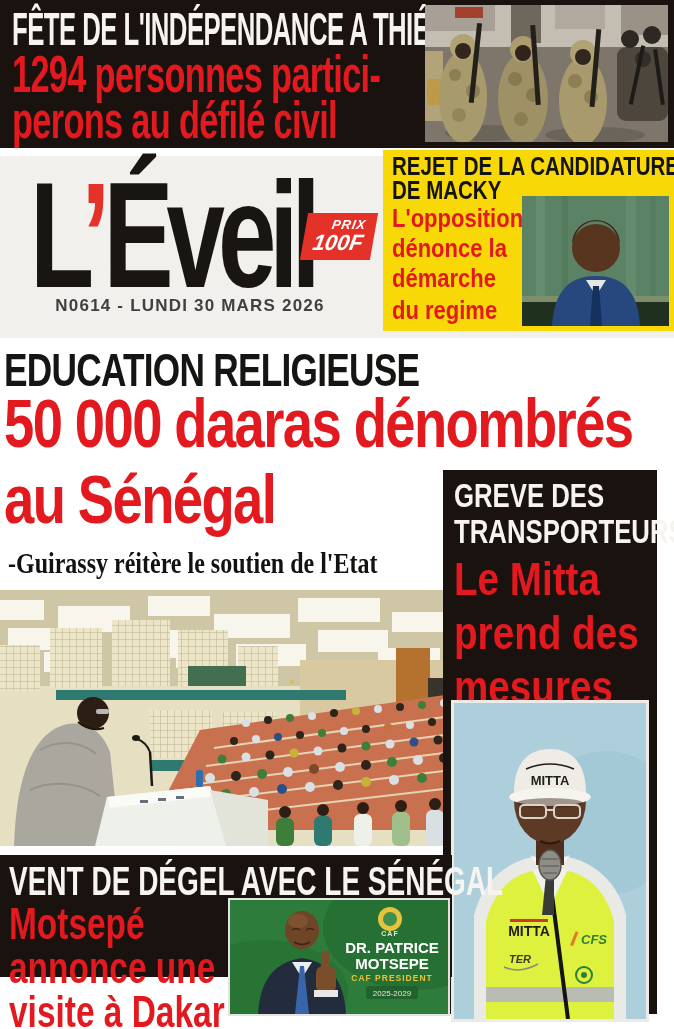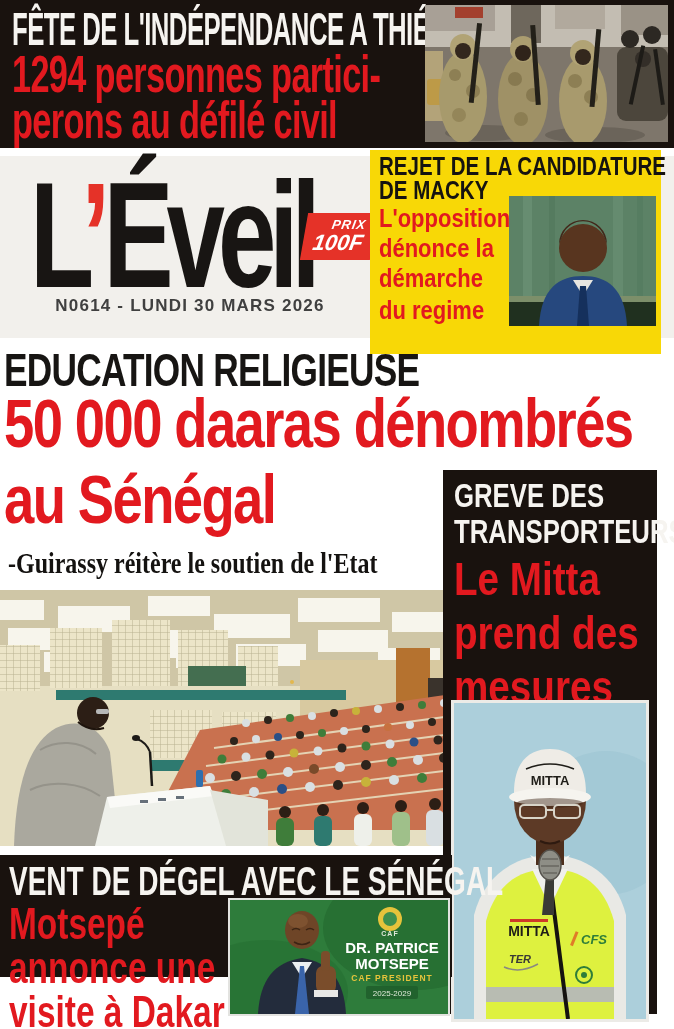--- a/index.html
+++ b/index.html
@@ -22,21 +22,21 @@
   .masthead{left:0;top:148px;width:586px;height:192px;background:#ffffff;}
   .masthead-bg{left:0;top:8px;width:674px;height:182px;background:#f2f0ec;}
   .logo{left:30px;top:12px;font-size:150px;font-weight:800;color:#181513;letter-spacing:-10px;transform:scaleX(.70);transform-origin:left top;line-height:1;white-space:nowrap;}
   .logo-apos{color:#e53228;}
   .prix-badge{left:305px;top:66px;background:#e53228;color:#fff;transform:skewX(-10deg);padding:4px 9px 5px;text-align:center;font-style:italic;box-shadow:0 0 0 1px #e53228;}
   .prix-label{display:block;font-size:13px;font-weight:700;letter-spacing:1px;text-align:right;line-height:1;}
   .prix-value{display:block;font-size:22px;font-weight:800;line-height:1.05;}
   .issue-line{left:0;top:148px;width:380px;text-align:center;font-size:17px;font-weight:700;color:#404040;letter-spacing:1.2px;}
 
   
-  .macky-box{left:370px;top:150px;width:291px;height:204px;background:#f8d806;}
+  .macky-box{left:383px;top:150px;width:291px;height:181px;background:#f8d806;}
   .mb-kicker{left:9px;top:4px;font-size:25px;font-weight:800;color:#151310;line-height:24px;transform:scaleX(.82);}
   .mb-line{left:9px;color:#e2191f;font-weight:800;font-size:25px;transform:scaleX(.88);}
   .mb-l1{top:54px;} .mb-l2{top:84px;} .mb-l3{top:114px;} .mb-l4{top:146px;}
   .mb-photo{right:5px;top:46px;width:147px;height:130px;}
 
   
   .ms-kicker{left:4px;top:342px;font-size:47px;font-weight:800;color:#171513;letter-spacing:-1px;transform:scaleX(.75);}
   .ms-h1{left:4px;top:384px;font-size:68px;font-weight:800;color:#e2191f;letter-spacing:-2px;transform:scaleX(.80);}
   .ms-h2{left:4px;top:460px;font-size:68px;font-weight:800;color:#e2191f;letter-spacing:-2px;transform:scaleX(.80);}
   .ms-subhead{left:8px;top:546px;font-family:"Liberation Serif", serif;font-size:30px;font-weight:700;color:#141210;transform:scaleX(.80);}

